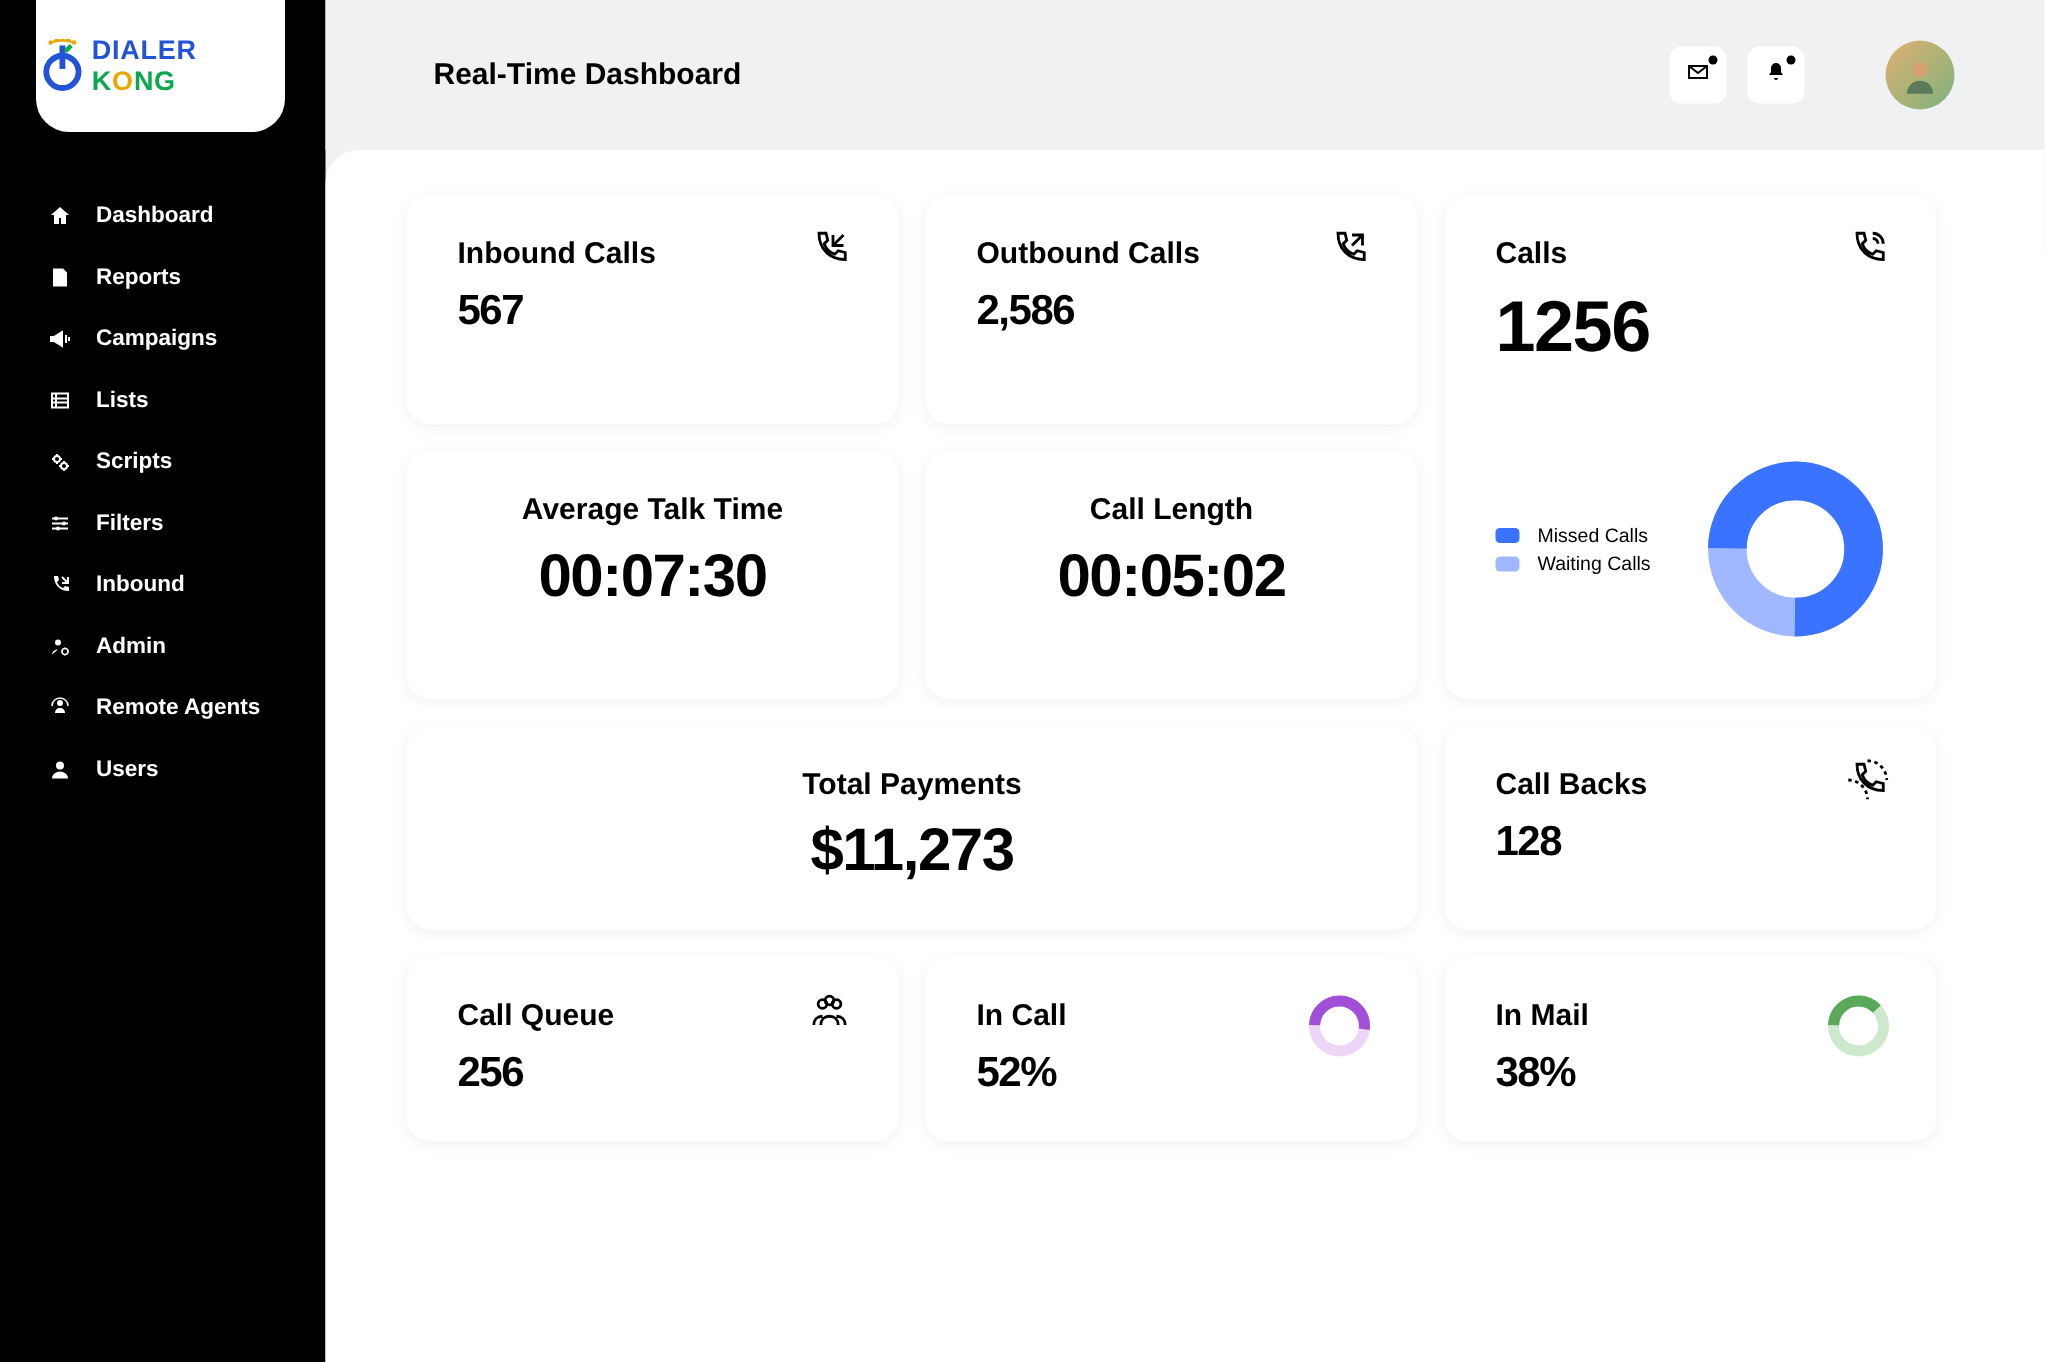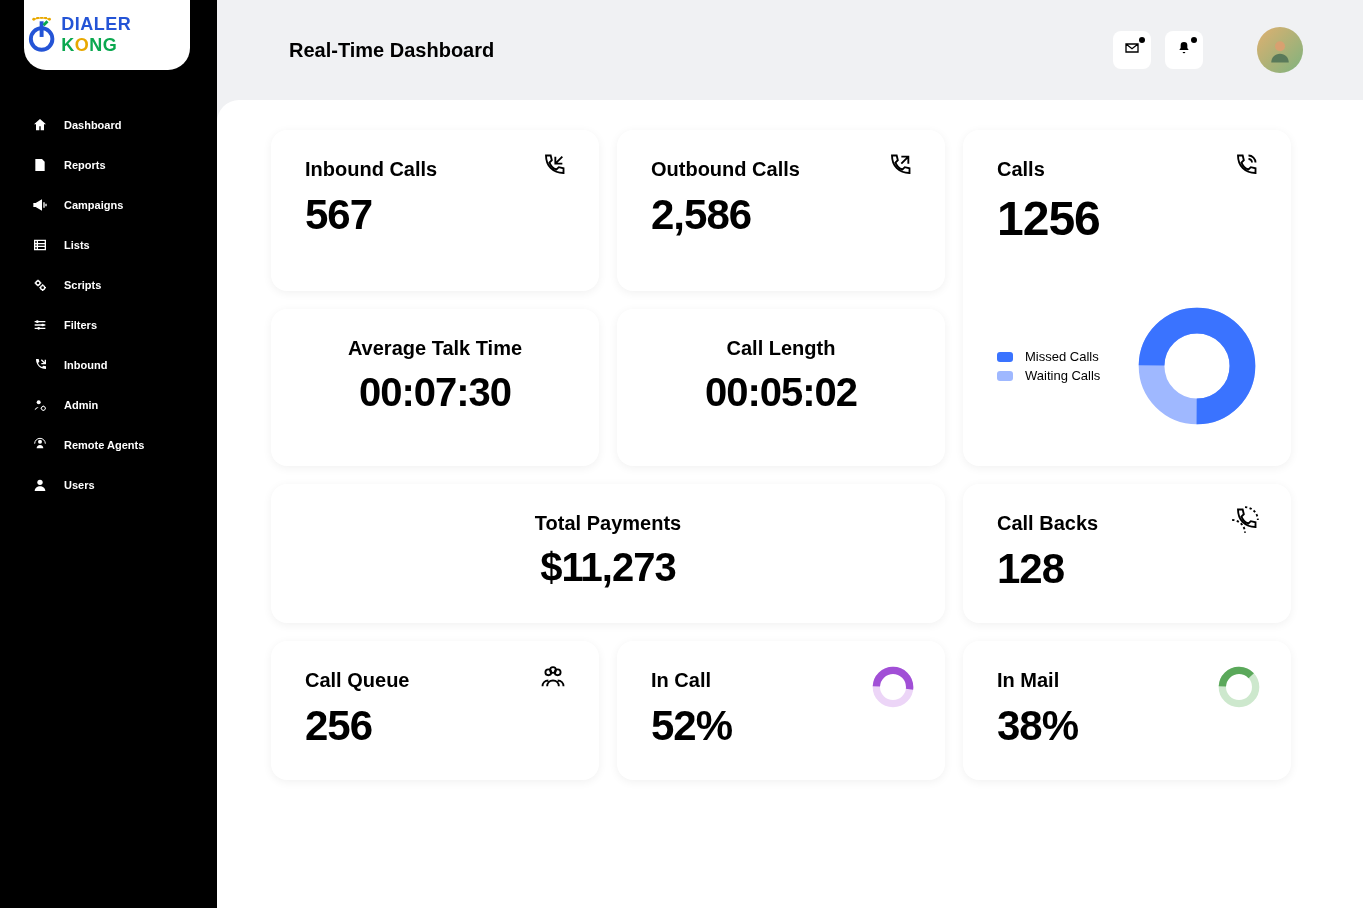--- a/index.html
+++ b/index.html
@@ -17,21 +17,21 @@
 .sidebar {
   width: 217px;
   background: #000;
   color: #fff;
   flex-shrink: 0;
 }
 .logo-box {
   background: #fff;
   margin: 0 27px 0 24px;
   border-radius: 0 0 22px 22px;
-  height: 70px;
+  height: 88px;
   display: flex;
   align-items: center;
   justify-content: center;
 }
 .logo {
   display: flex;
   align-items: center;
   gap: 2px;
   position: relative;
 }
@@ -45,21 +45,21 @@
 .logo-text .o { color: #e8a800; }
 .logo-text .ng { color: #0aa84f; }
 
 .nav { padding-top: 35px; }
 .nav-item {
   display: flex;
   align-items: center;
   gap: 16px;
   padding: 12px 0 12px 32px;
   cursor: pointer;
-  font-size: 11px;
+  font-size: 15px;
   font-weight: 600;
 }
 .nav-item .icon { width: 16px; height: 16px; display:flex; align-items:center; justify-content:center; }
 .nav-item svg { width:16px; height:16px; fill:#fff; }
 
 
 .main { flex: 1; display: flex; flex-direction: column; }
 .topbar {
   height: 100px;
   background: #f0f1f3;
@@ -95,21 +95,21 @@
   gap: 18px;
 }
 .card {
   background:#fff;
   border-radius:16px;
   box-shadow: 0 2px 10px rgba(0,0,0,0.06);
   padding: 28px 34px 30px;
   position:relative;
 }
 .card-label { font-size:20px; font-weight:800; }
-.card-value { font-size:42px; font-weight:800; margin-top:10px; letter-spacing:-1px;}
+.card-value { font-size:28px; font-weight:800; margin-top:10px; letter-spacing:-1px;}
 .card-icon { position:absolute; top:22px; right:30px; width:30px; height:30px; }
 .card-icon svg { width:28px; height:28px; fill:none; stroke:#000; stroke-width:1.6; }
 
 
 .inbound { grid-column:1; grid-row:1; }
 .outbound { grid-column:2; grid-row:1; }
 .calls-big { grid-column:3; grid-row:1 / span 2; }
 .avg-talk { grid-column:1; grid-row:2; }
 .call-length { grid-column:2; grid-row:2; }
 .payments { grid-column:1 / span 2; grid-row:3; }

